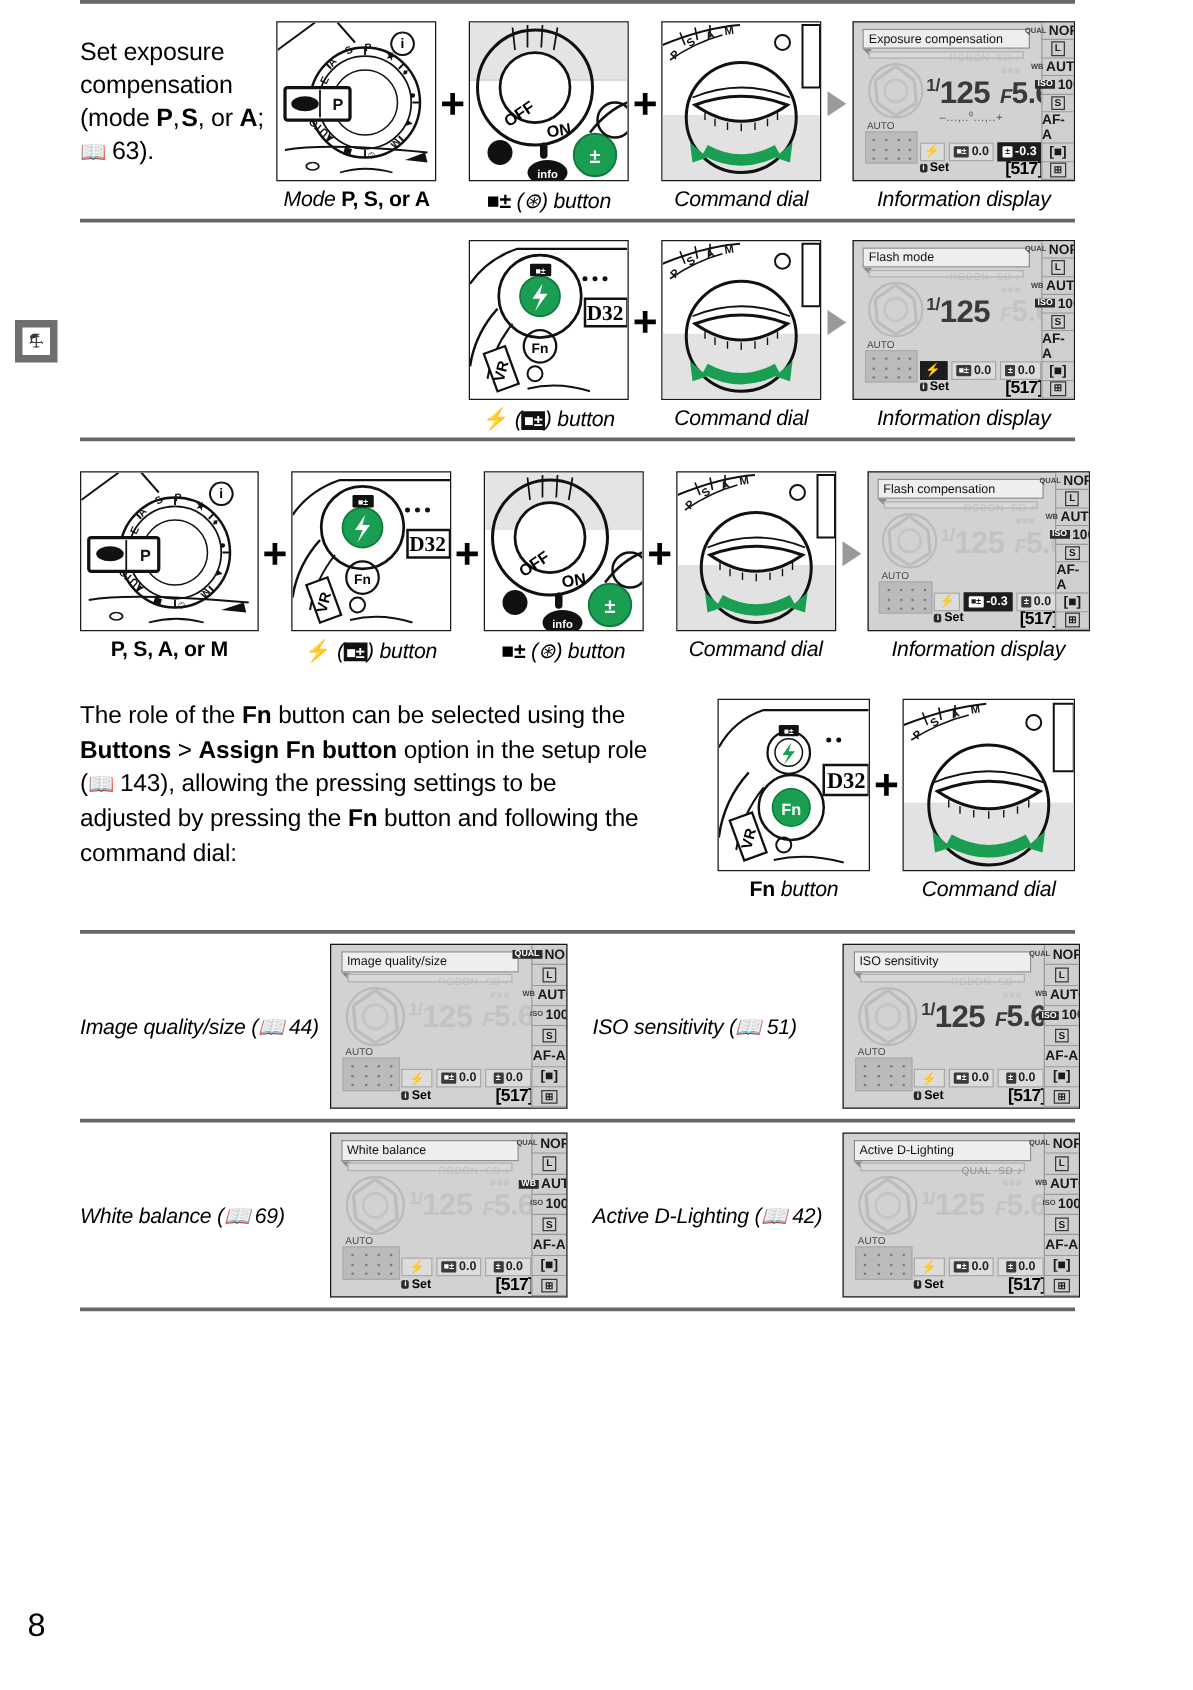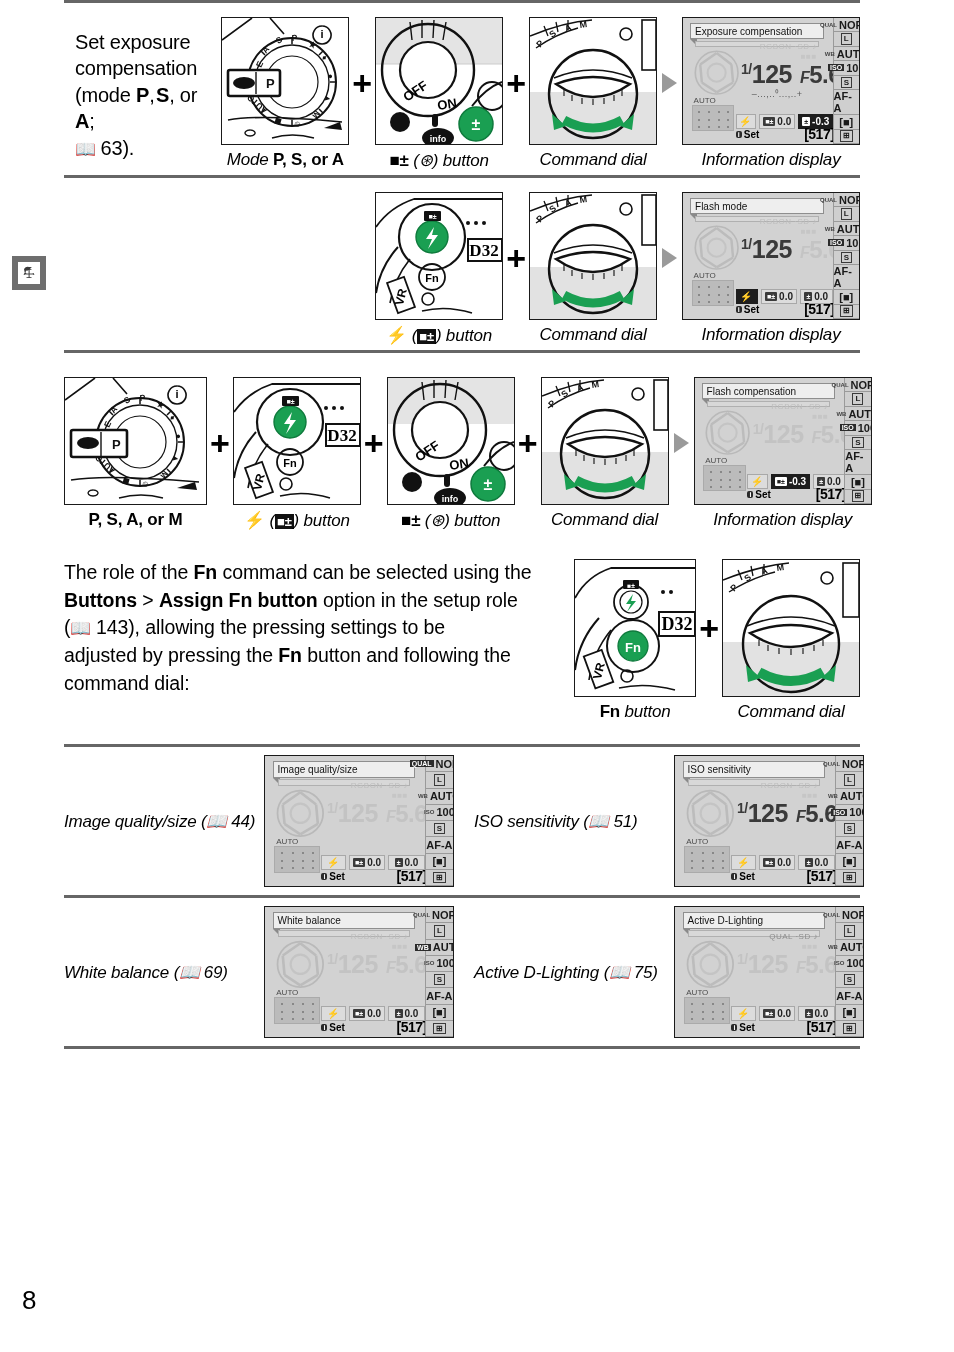--- a/index.html
+++ b/index.html
@@ -27,21 +27,21 @@
 
   
   .page { position:absolute; left:64px; top:0; width:796px; height:1352px; }
 
   .rule { height:3px; background:#666; width:100%; }
 
   
   .step-row { display:flex; align-items:flex-start; padding:14px 0 4px 0; }
   .step-text {
     font-size:20px; line-height:1.32; letter-spacing:-0.2px;
-    padding-top:12px; padding-right:8px;margin-left:11px;
+    padding-top:12px; padding-right:8px;
   }
   .step-text b { font-weight:bold; }
   .bookglyph { font-size:17px; letter-spacing:-1px; }
 
   .figs { display:flex; align-items:flex-start; gap:0; margin-left:auto; }
   .fig { display:flex; flex-direction:column; align-items:center; }
   .fig-box {
     border:1.5px solid #1a1a1a; background:#fff;
     position:relative; overflow:hidden;
   }
@@ -775,21 +775,21 @@
             </div>
           </div>
         </div>
         <div class="fig-cap">Information display</div>
       </div>
     </div>
   </div>
 
   <div class="para-block">
     <div class="para">
-      <span>The role of the </span><b>Fn</b><span> command can be selected using the </span><br>
+      <span>The role of the </span><b>Fn</b><span> button can be selected using the </span><br>
       <b>Buttons</b><span> &gt; </span><b>Assign Fn button</b><span> option in the setup role</span><br>
       <span>(</span><span class="bookglyph">📖</span> <span>143</span><span>), allowing the pressing settings to be</span><br>
       <span>adjusted by pressing the </span><b>Fn</b><span> button and following the</span><br>
       <span>command dial:</span>
     </div>
 
     <div class="figs" style="margin-left:auto;">
       <div class="fig">
         <div class="fig-box" style="width:122px;height:138px;">
           <svg width="120" height="136" viewBox="0 0 120 136">
@@ -1137,21 +1137,21 @@
             </div>
           </div>
         </div>
       </div>
 
       <div class="vdiv"></div>
 
       <div class="gcell">
         <div class="glabel">
           <span>Active D-Lighting</span>
-          (<span class="bookglyph">📖</span> <span>75</span>)
+          (<span class="bookglyph">📖</span> <span>42</span>)
         </div>
         <div class="fig-box disp" style="width:190px;height:132px;">
           <div class="disp-inner">
             <div class="disp-tick"></div>
               <div class="disp-bar"></div>
             <div class="disp-title">Active D-Lighting</div>
             <div class="disp-faint" style="color:#8e8e8e;">QUAL ·SD ♪</div>
             <div class="disp-faint2">■■■</div>
             <div class="aperture">
               <svg viewBox="0 0 60 60" width="100%">

